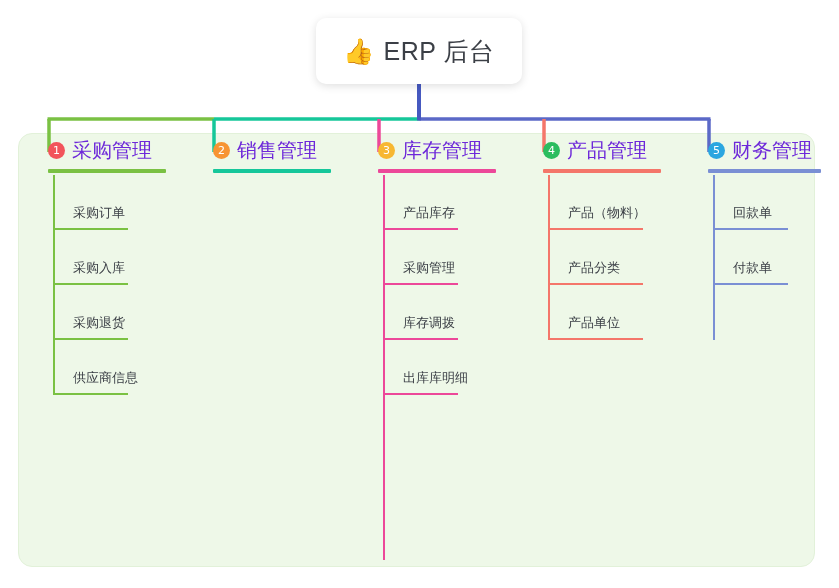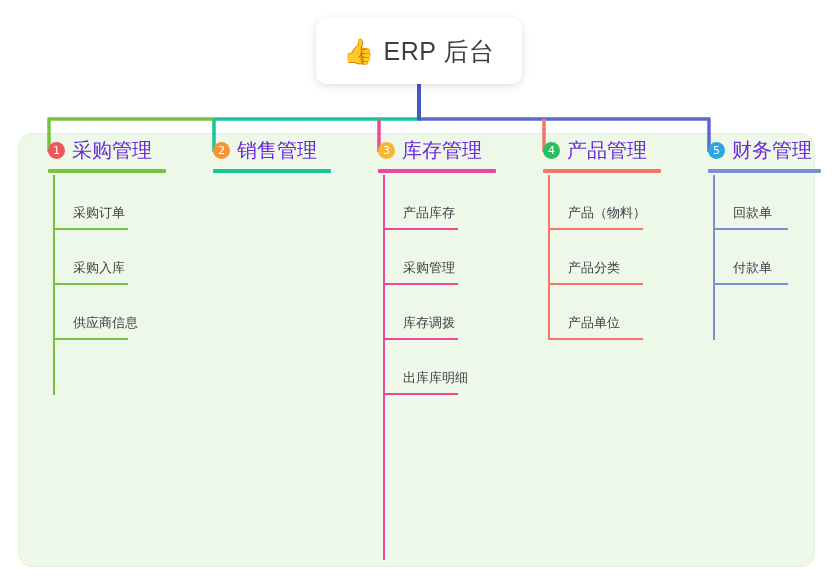--- a/index.html
+++ b/index.html
@@ -190,20 +190,24 @@
           <div class="spine" style="background: rgb(122, 193, 67); height: 220px;"></div>
           <div class="leaf">
             <span class="leaf-label">采购订单</span>
             <div class="leaf-rule" style="width: 75px; background: rgb(122, 193, 67);"></div>
           </div>
           <div class="leaf">
             <span class="leaf-label">采购入库</span>
             <div class="leaf-rule" style="width: 75px; background: rgb(122, 193, 67);"></div>
           </div>
           <div class="leaf">
+            <span class="leaf-label">采购退货</span>
+            <div class="leaf-rule" style="width: 75px; background: rgb(122, 193, 67);"></div>
+          </div>
+          <div class="leaf">
             <span class="leaf-label">供应商信息</span>
             <div class="leaf-rule" style="width: 75px; background: rgb(122, 193, 67);"></div>
           </div>
         </div>
       </div>
       <div class="column" style="left: 195px;">
         <div class="col-head">
           <div class="col-head-row">
             <span class="badge" style="background: rgb(247, 148, 51);">2</span>
             <span class="col-title">销售管理</span>

